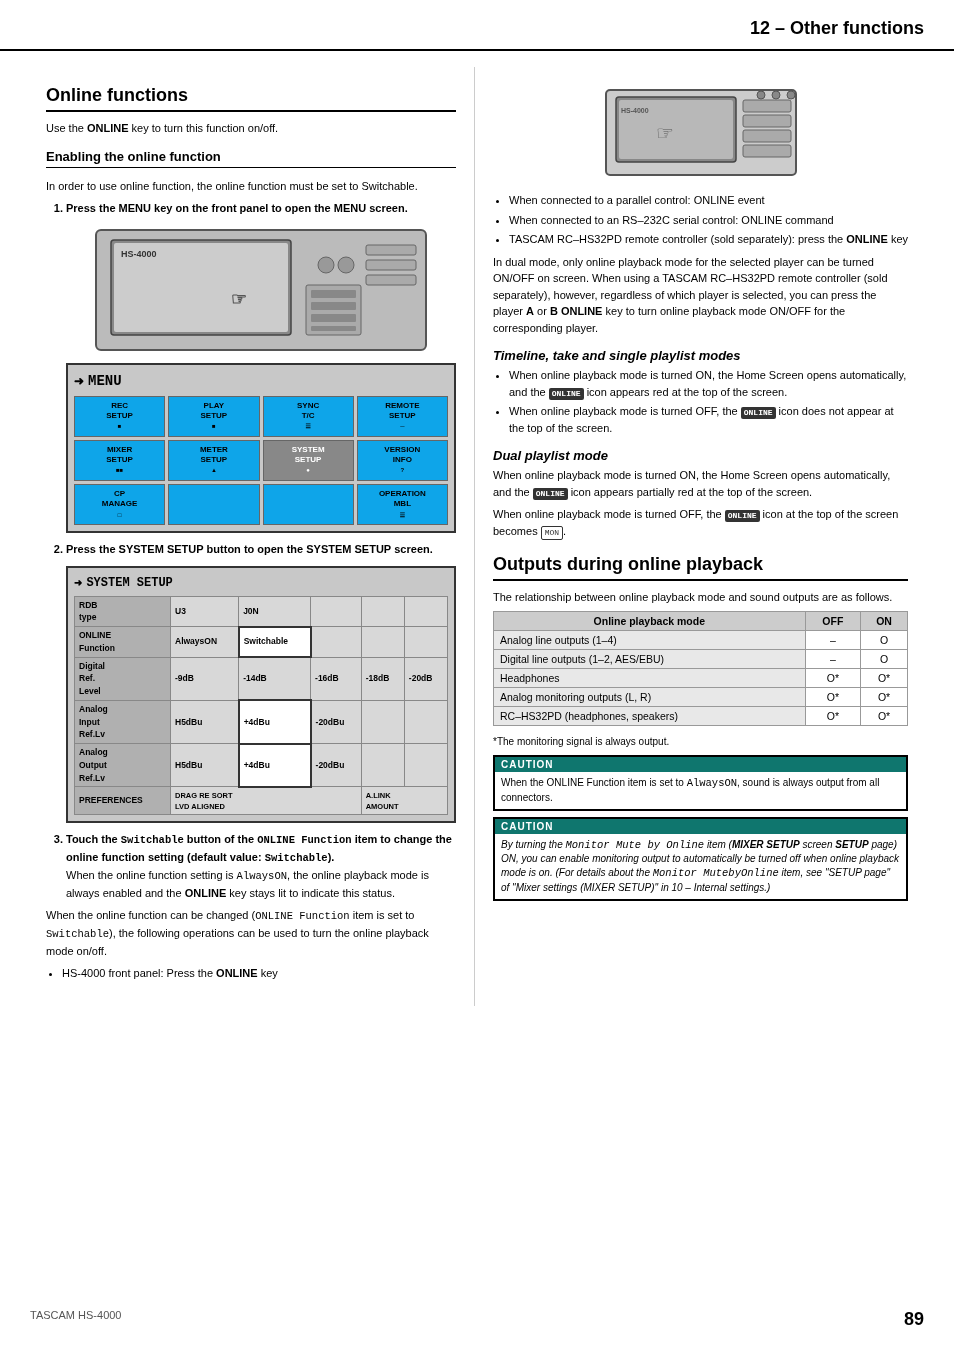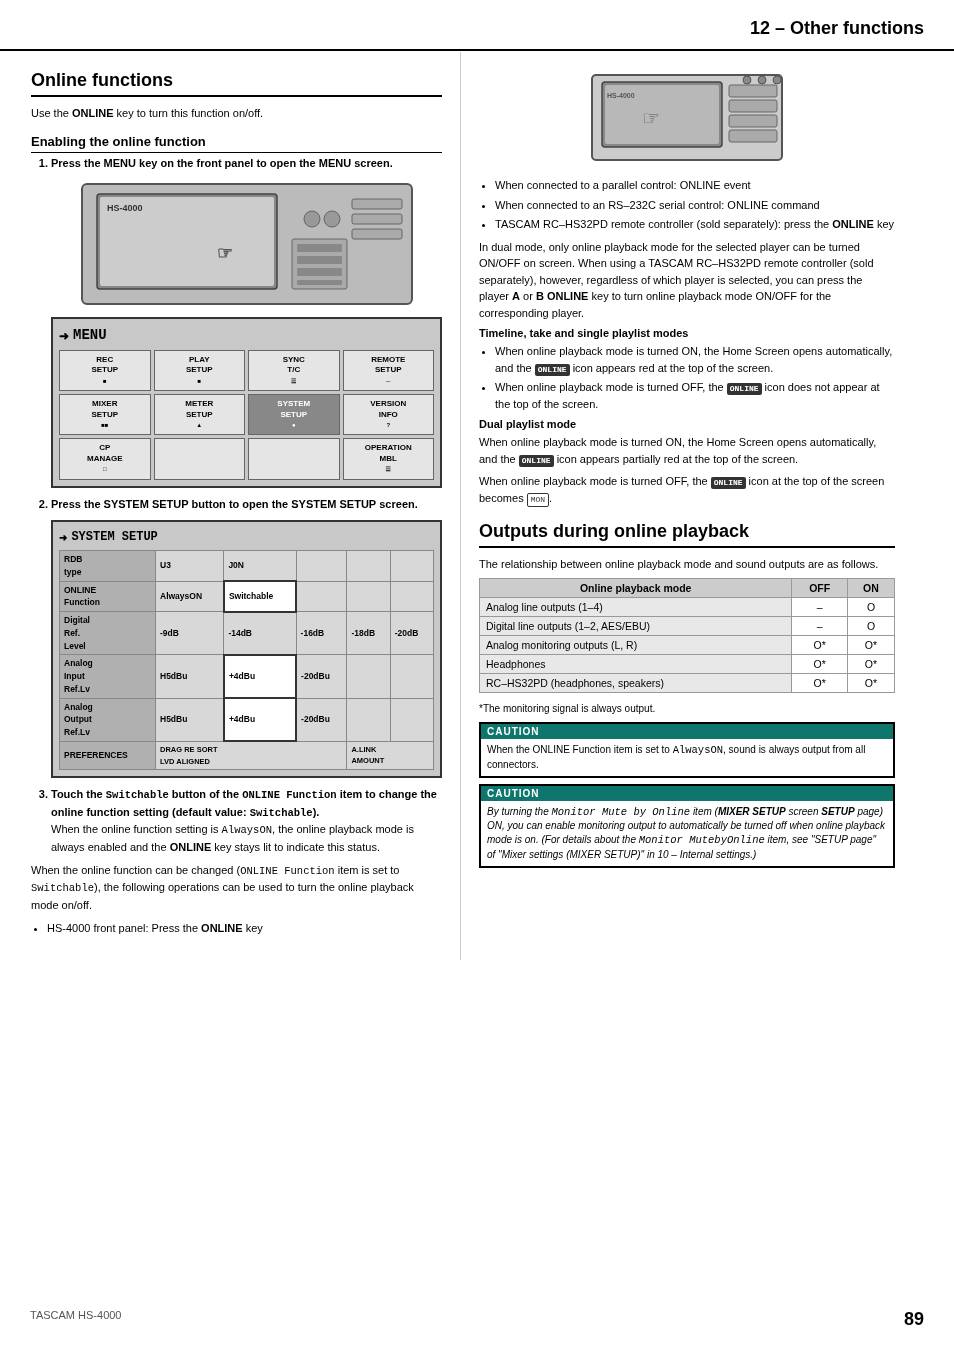--- a/index.html
+++ b/index.html
@@ -19,21 +19,21 @@
       padding: 18px 30px 10px 30px;
       font-size: 18px;
       font-weight: bold;
       border-bottom: 2px solid #000;
       margin-bottom: 0;
     }
 
     .content-area {
       display: flex;
       gap: 0;
-      padding: 1px;
+      padding: 16px;
     }
 
     
     .left-col {
       width: 460px;
       padding: 18px 18px 18px 30px;
       border-right: 1px solid #ccc;
     }
 
     
@@ -48,21 +48,21 @@
       border-bottom: 2px solid #000;
       padding-bottom: 4px;
       margin-bottom: 8px;
     }
 
     .subsection-title {
       font-size: 13px;
       font-weight: bold;
       border-bottom: 1.5px solid #000;
       padding-bottom: 3px;
-      margin-bottom: 2px;
+      margin-bottom: 10px;
       margin-top: 12px;
     }
 
     p {
       font-size: 11px;
       line-height: 1.5;
       margin-bottom: 6px;
     }
     .mono { font-family: 'Courier New', monospace; font-size: 10.5px; }
 
@@ -104,21 +104,21 @@
       gap: 4px;
     }
 
     .menu-grid {
       display: grid;
       grid-template-columns: repeat(4, 1fr);
       gap: 3px;
     }
 
     .menu-btn {
-      background: #e5e5e5;
+      background: #0ea5e9;
       border: 1px solid #666;
       padding: 4px 2px;
       text-align: center;
       font-size: 8px;
       font-weight: bold;
       line-height: 1.3;
     }
 
     .system-setup-screen {
       background: #c8c8c8;
@@ -251,24 +251,25 @@
       background: #fff;
       color: #333;
       font-size: 8px;
       font-family: 'Courier New', monospace;
       padding: 0px 3px;
       border: 1px solid #333;
       border-radius: 2px;
     }
 
     .subheading {
-      font-size: 11px;
-      font-weight: bold;
-      margin-top: 0;
+      font-size: 13px;
+      font-weight: bold;
+      margin-top: 12px;
       margin-bottom: 4px;
+      font-style: italic;
     }
 
     .footnote {
       font-size: 10px;
       margin-bottom: 4px;
     }
   </style>
 </head>
 <body>
 
@@ -285,20 +286,23 @@
     </div>
 
     <p>
       Use the <strong>ONLINE</strong> key to turn this function on/off.
     </p>
 
     <div class="subsection-title">
       <span>Enabling the online function</span>
     </div>
 
+    <p>
+      <span>In order to use online function, the online function must be set to Switchable.</span>
+    </p>
 
     <ol>
       <li>
         Press the <strong>MENU</strong> key on the front panel to open the <strong>MENU screen.</strong>
         
         
         <div style="margin: 8px 0;">
           <svg width="340" height="130" style="display:block; margin: 0 auto;">
 
             <rect x="5" y="5" width="330" height="120" rx="5" fill="#bbb" stroke="#555" stroke-width="2"></rect>
@@ -504,26 +508,26 @@
           <td>Analog line outputs (1–4)</td>
           <td>–</td>
           <td>O</td>
         </tr>
         <tr>
           <td>Digital line outputs (1–2, AES/EBU)</td>
           <td>–</td>
           <td>O</td>
         </tr>
         <tr>
-          <td>Analog monitoring outputs (L, R)</td>
+          <td>Headphones</td>
           <td>O*</td>
           <td>O*</td>
         </tr>
         <tr>
-          <td>Headphones</td>
+          <td>Analog monitoring outputs (L, R)</td>
           <td>O*</td>
           <td>O*</td>
         </tr>
         <tr>
           <td>RC–HS32PD (headphones, speakers)</td>
           <td>O*</td>
           <td>O*</td>
         </tr>
       </tbody>
     </table>

